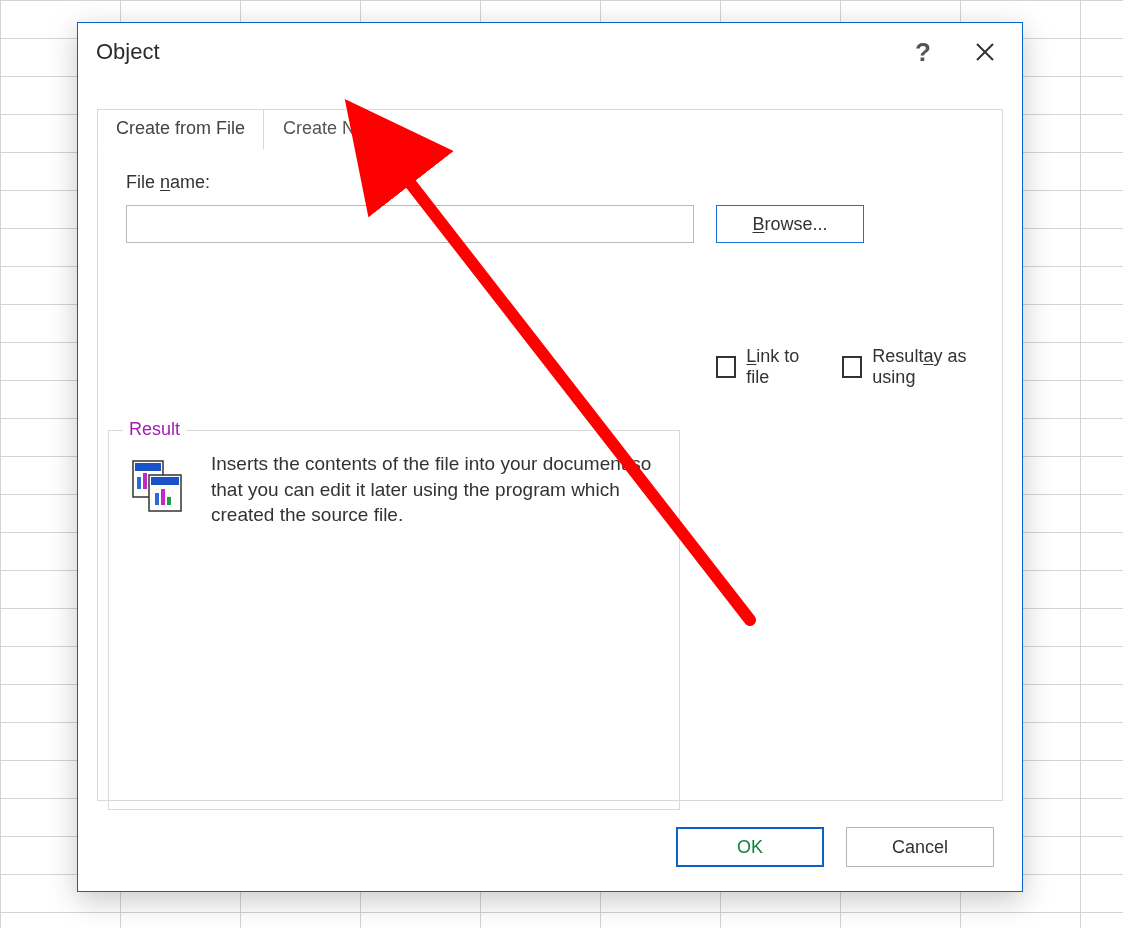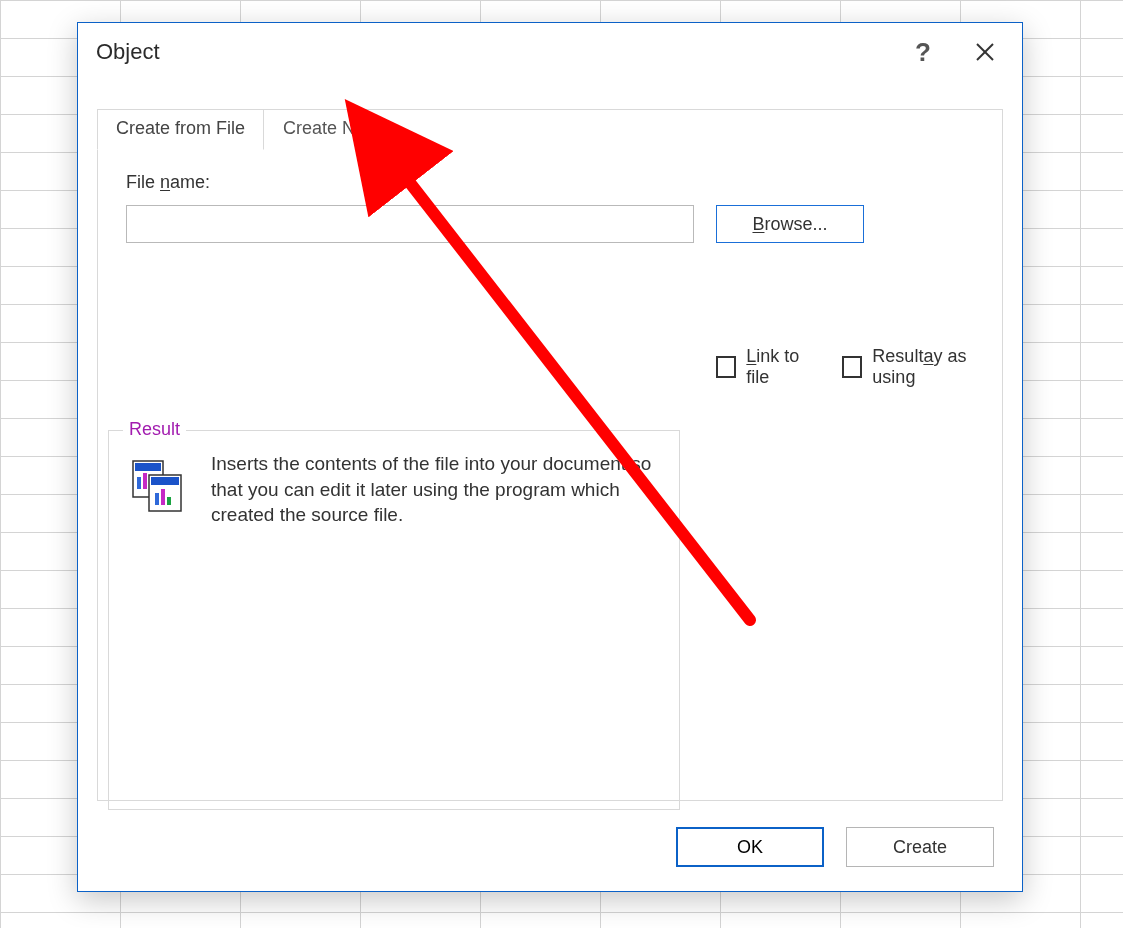--- a/index.html
+++ b/index.html
@@ -152,21 +152,21 @@
     position: absolute;
     right: 28px; bottom: 24px;
     display: flex; gap: 22px;
   }
   .btn {
     width: 148px; height: 40px;
     display: flex; align-items: center; justify-content: center;
     font: inherit; font-size: 18px;
     background: #fff;
   }
-  .btn.primary { border: 2px solid #0b61c7; color: #000000; }
+  .btn.primary { border: 2px solid #0b61c7; color: #15803d; }
   .btn.secondary { border: 1px solid #b5b5b5; color: #333; }
 
   
   .arrow {
     position: absolute;
     left: 0; top: 0;
     pointer-events: none;
   }
 
   
@@ -247,21 +247,21 @@
       <div class="tab inactive">
         <span>Create New</span>
       </div>
     </div>
 
     <div class="footer">
       <div class="btn primary">
         <span>OK</span>
       </div>
       <div class="btn secondary">
-        <span>Create</span>
+        <span>Cancel</span>
       </div>
     </div>
 
   </div>
 </div>
 
 <svg class="arrow" width="1123" height="928">
   <defs>
     <marker id="ah" viewBox="0 0 12 12" refX="2" refY="6" markerWidth="9" markerHeight="9" orient="auto">
       <path d="M0,0 L12,6 L0,12 Z" fill="#ff0000"></path>

